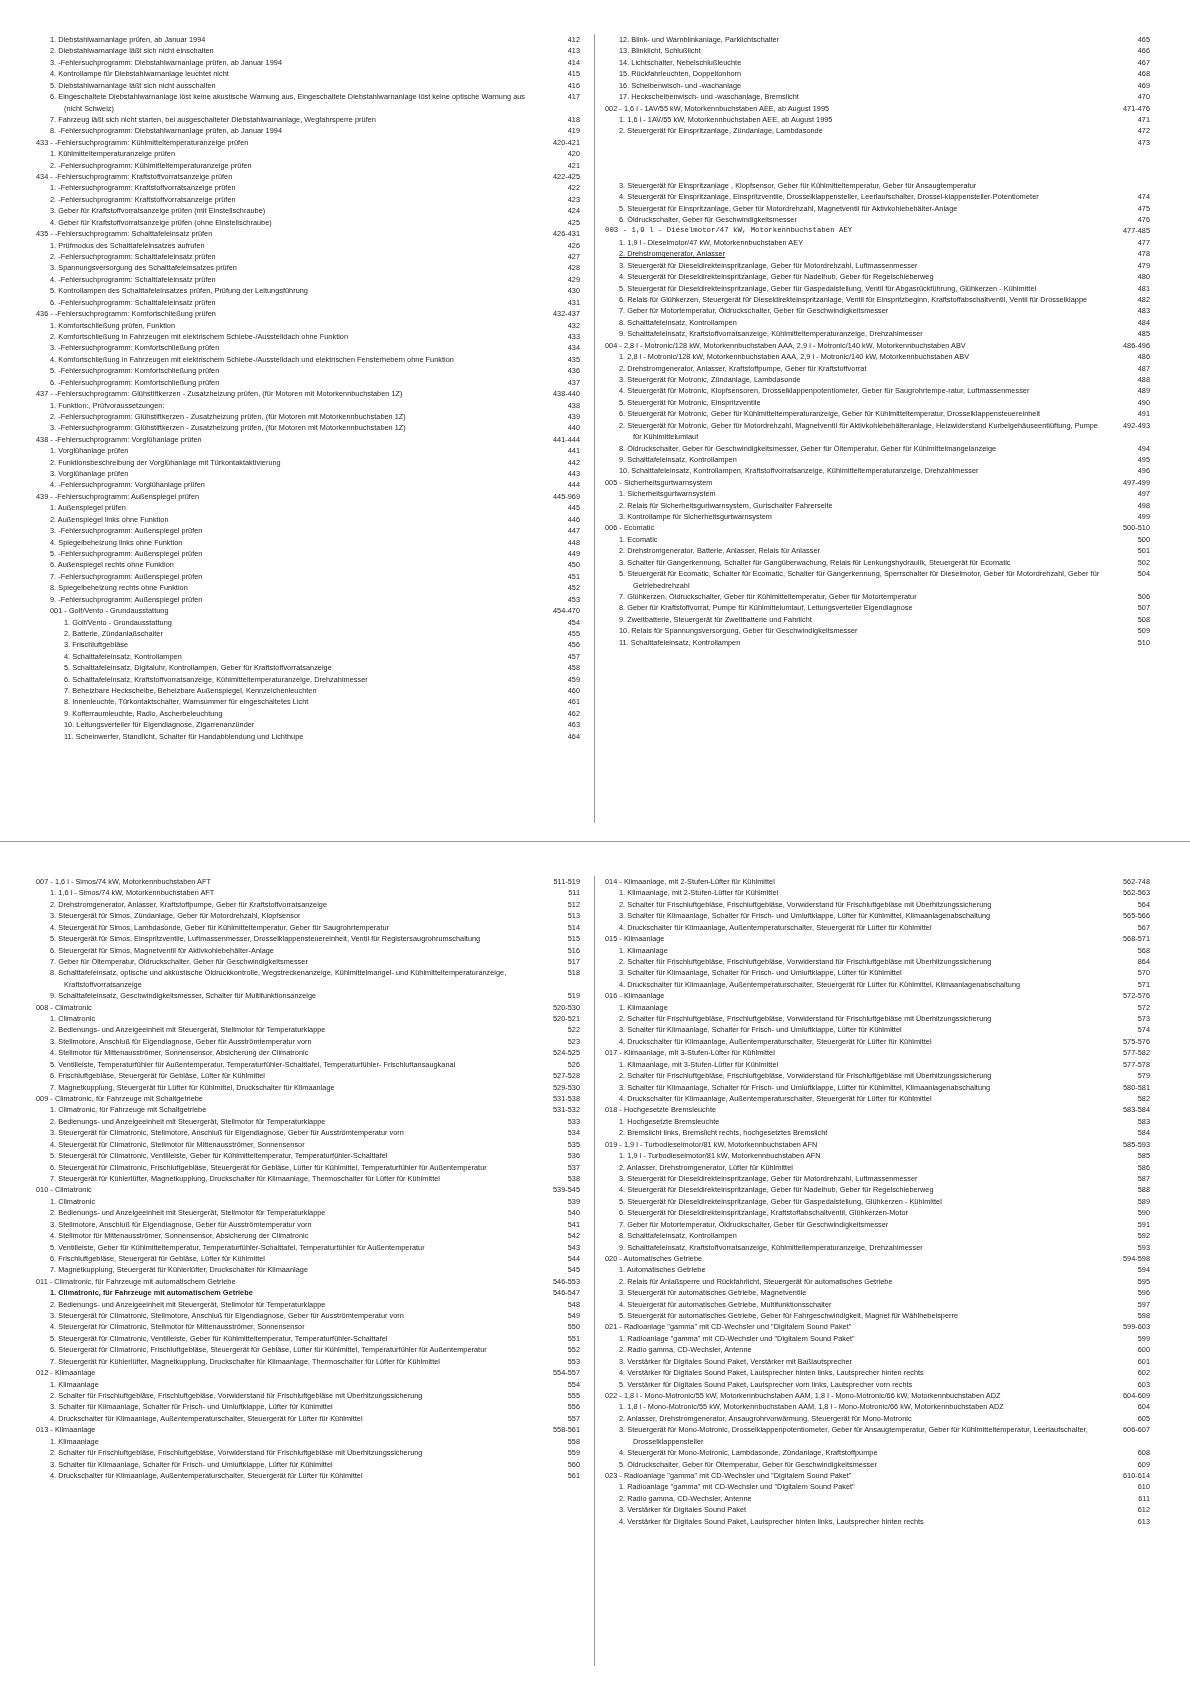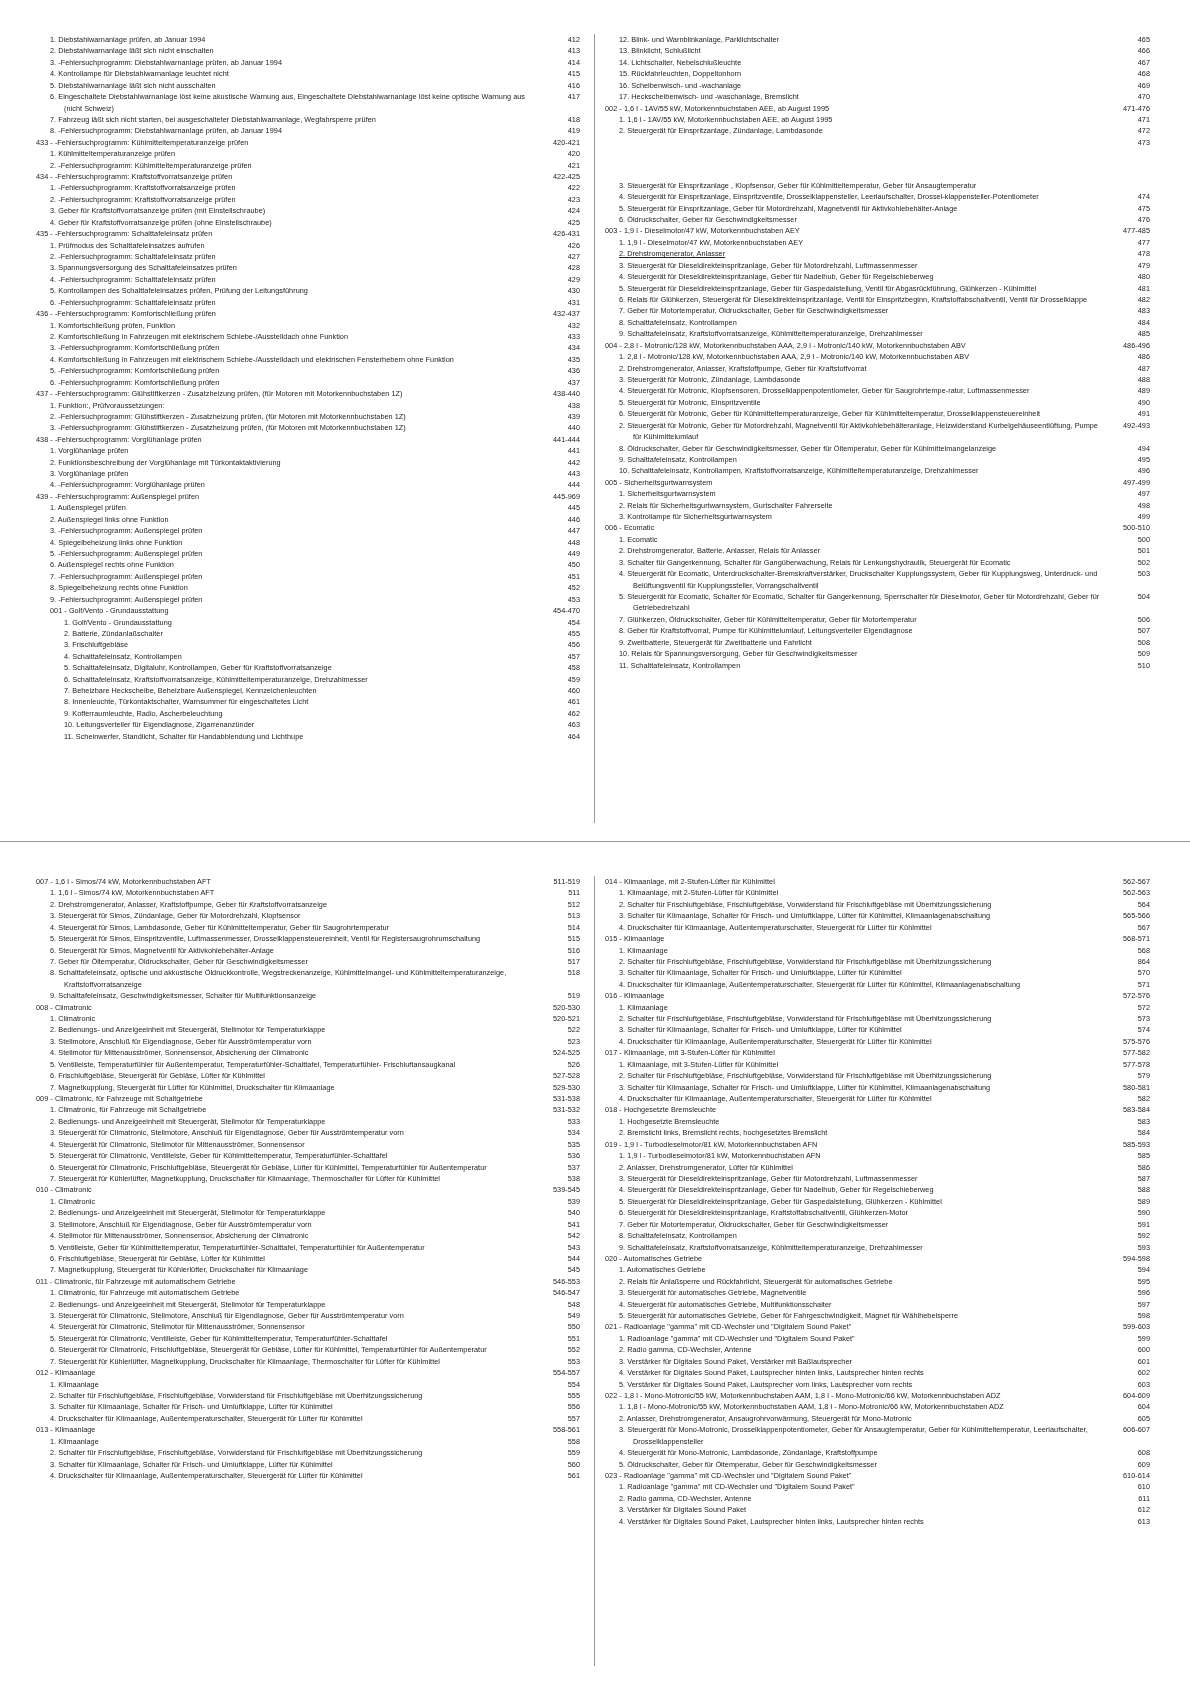--- a/index.html
+++ b/index.html
@@ -372,21 +372,21 @@
             </li>
             <li class="toc-row lvl-1">
               <span class="toc-title" style="padding-left: 28px; text-indent: -14px;">5. Steuergerät für Einspritzanlage, Geber für Motordrehzahl, Magnetventil für Aktivkohlebehälter-Anlage</span>
               <span class="toc-pages">475</span>
             </li>
             <li class="toc-row lvl-1">
               <span class="toc-title" style="padding-left: 28px; text-indent: -14px;">6. Öldruckschalter, Geber für Geschwindigkeitsmesser</span>
               <span class="toc-pages">476</span>
             </li>
             <li class="toc-row lvl-0">
-              <span class="toc-title" style="padding-left: 14px; text-indent: -14px;">003 - 1,9 l - Dieselmotor/47 kW, Motorkennbuchstaben AEY</span>
+              <span class="toc-title" style="padding-left: 14px; text-indent: -14px; font-family: Liberation Mono, monospace;">003 - 1,9 l - Dieselmotor/47 kW, Motorkennbuchstaben AEY</span>
               <span class="toc-pages">477-485</span>
             </li>
             <li class="toc-row lvl-1">
               <span class="toc-title" style="padding-left: 28px; text-indent: -14px;">1. 1,9 l - Dieselmotor/47 kW, Motorkennbuchstaben AEY</span>
               <span class="toc-pages">477</span>
             </li>
             <li class="toc-row lvl-1">
               <span class="toc-title" style="padding-left: 28px; text-indent: -14px; text-decoration: underline;">2. Drehstromgenerator, Anlasser</span>
               <span class="toc-pages">478</span>
             </li>
@@ -486,24 +486,20 @@
               <span class="toc-title" style="padding-left: 28px; text-indent: -14px;">1. Ecomatic</span>
               <span class="toc-pages">500</span>
             </li>
             <li class="toc-row lvl-1">
               <span class="toc-title" style="padding-left: 28px; text-indent: -14px;">2. Drehstromgenerator, Batterie, Anlasser, Relais für Anlasser</span>
               <span class="toc-pages">501</span>
             </li>
             <li class="toc-row lvl-1">
               <span class="toc-title" style="padding-left: 28px; text-indent: -14px;">3. Schalter für Gangerkennung, Schalter für Gangüberwachung, Relais für Lenkungshydraulik, Steuergerät für Ecomatic</span>
               <span class="toc-pages">502</span>
-            </li>
-            <li class="toc-row lvl-1">
-              <span class="toc-title" style="padding-left: 28px; text-indent: -14px;">4. Steuergerät für Ecomatic, Unterdruckschalter-Bremskraftverstärker, Druckschalter Kupplungssystem, Geber für Kupplungsweg, Unterdruck- und Belüftungsventil für Kupplungssteller, Vorrangschaltventil</span>
-              <span class="toc-pages">503</span>
             </li>
             <li class="toc-row lvl-1">
               <span class="toc-title" style="padding-left: 28px; text-indent: -14px;">5. Steuergerät für Ecomatic, Schalter für Ecomatic, Schalter für Gangerkennung, Sperrschalter für Dieselmotor, Geber für Motordrehzahl, Geber für Getriebedrehzahl</span>
               <span class="toc-pages">504</span>
             </li>
             <li class="toc-row lvl-1">
               <span class="toc-title" style="padding-left: 28px; text-indent: -14px;">7. Glühkerzen, Öldruckschalter, Geber für Kühlmitteltemperatur, Geber für Motortemperatur</span>
               <span class="toc-pages">506</span>
             </li>
             <li class="toc-row lvl-1">
@@ -664,21 +660,21 @@
             </li>
             <li class="toc-row lvl-1">
               <span class="toc-title" style="padding-left: 28px; text-indent: -14px;">7. Magnetkupplung, Steuergerät für Kühlerlüfter, Druckschalter für Klimaanlage</span>
               <span class="toc-pages">545</span>
             </li>
             <li class="toc-row lvl-0">
               <span class="toc-title" style="padding-left: 14px; text-indent: -14px;">011 - Climatronic, für Fahrzeuge mit automatischem Getriebe</span>
               <span class="toc-pages">546-553</span>
             </li>
             <li class="toc-row lvl-1">
-              <span class="toc-title" style="padding-left: 28px; text-indent: -14px;">1. Climatronic, für Fahrzeuge mit automatischem Getriebe</span>
+              <span class="toc-title" style="padding-left: 28px; text-indent: -14px; font-weight: bold;">1. Climatronic, für Fahrzeuge mit automatischem Getriebe</span>
               <span class="toc-pages">546-547</span>
             </li>
             <li class="toc-row lvl-1">
               <span class="toc-title" style="padding-left: 28px; text-indent: -14px;">2. Bedienungs- und Anzeigeeinheit mit Steuergerät, Stellmotor für Temperaturklappe</span>
               <span class="toc-pages">548</span>
             </li>
             <li class="toc-row lvl-1">
               <span class="toc-title" style="padding-left: 28px; text-indent: -14px;">3. Steuergerät für Climatronic, Stellmotore, Anschluß für Eigendiagnose, Geber für Ausströmtemperatur vorn</span>
               <span class="toc-pages">549</span>
             </li>
@@ -737,21 +733,21 @@
             <li class="toc-row lvl-1">
               <span class="toc-title" style="padding-left: 28px; text-indent: -14px;">4. Druckschalter für Klimaanlage, Außentemperaturschalter, Steuergerät für Lüfter für Kühlmittel</span>
               <span class="toc-pages">561</span>
             </li>
           </ul>
         </div>
         <div class="col right">
           <ul class="toc-list">
             <li class="toc-row lvl-0">
               <span class="toc-title" style="padding-left: 14px; text-indent: -14px;">014 - Klimaanlage, mit 2-Stufen-Lüfter für Kühlmittel</span>
-              <span class="toc-pages">562-567</span>
+              <span class="toc-pages">562-748</span>
             </li>
             <li class="toc-row lvl-1">
               <span class="toc-title" style="padding-left: 28px; text-indent: -14px;">1. Klimaanlage, mit 2-Stufen-Lüfter für Kühlmittel</span>
               <span class="toc-pages">562-563</span>
             </li>
             <li class="toc-row lvl-1">
               <span class="toc-title" style="padding-left: 28px; text-indent: -14px;">2. Schalter für Frischluftgebläse, Frischluftgebläse, Vorwiderstand für Frischluftgebläse mit Überhitzungssicherung</span>
               <span class="toc-pages">564</span>
             </li>
             <li class="toc-row lvl-1">

